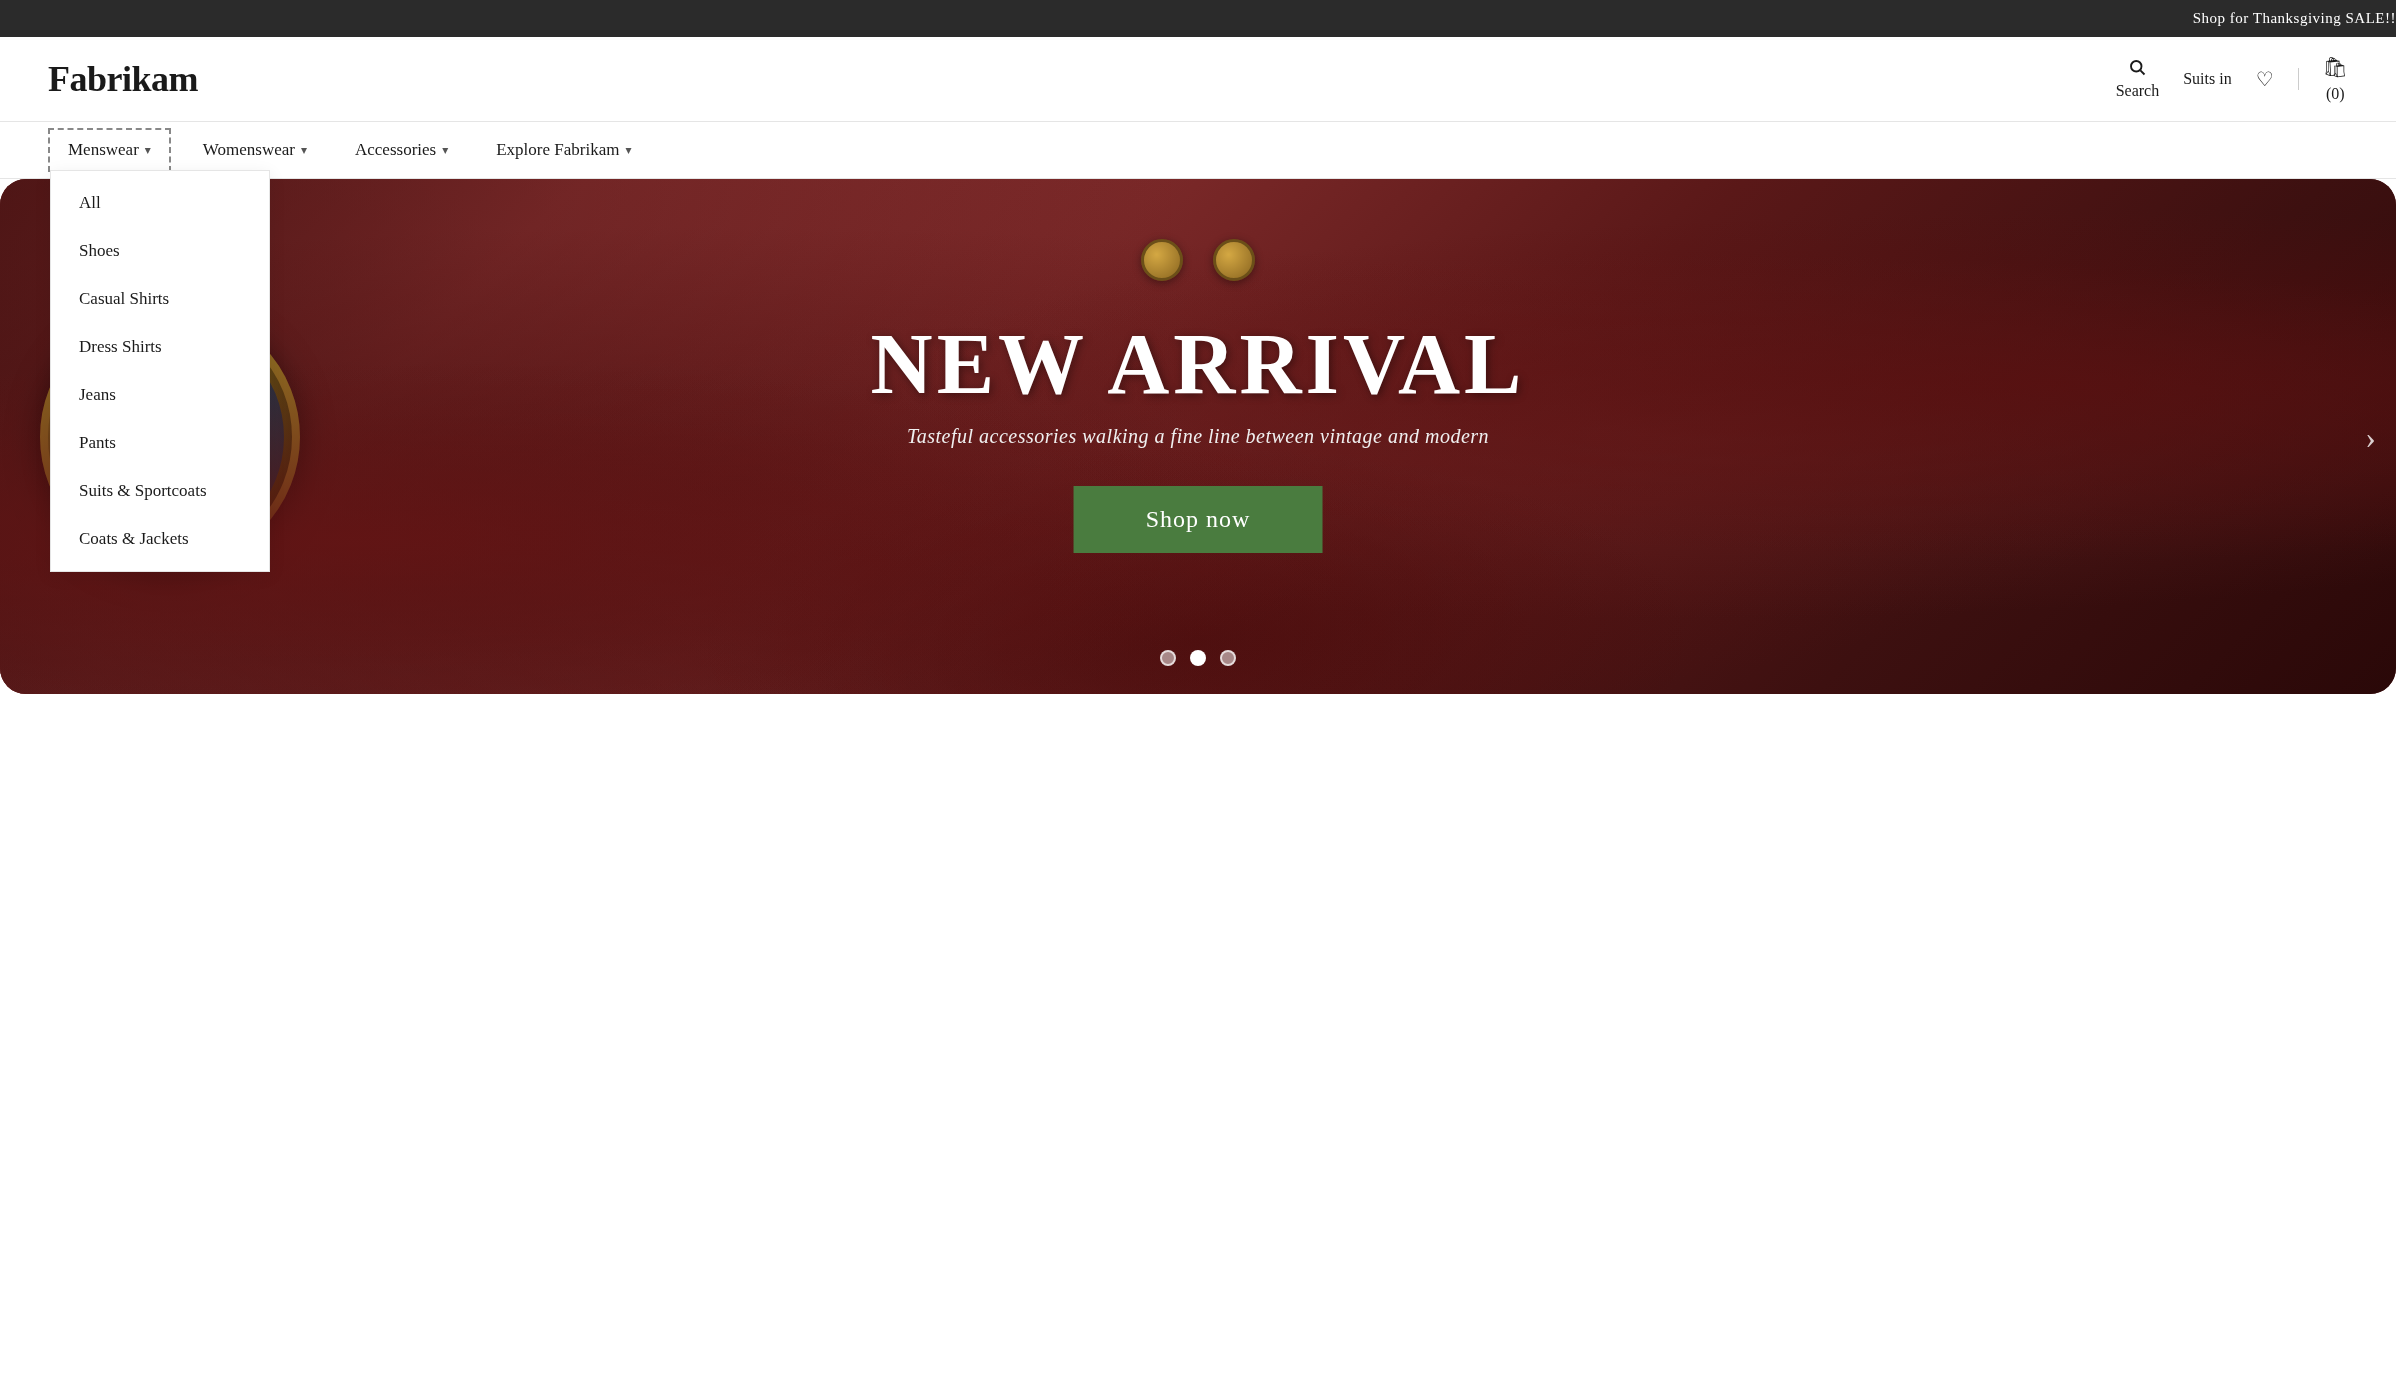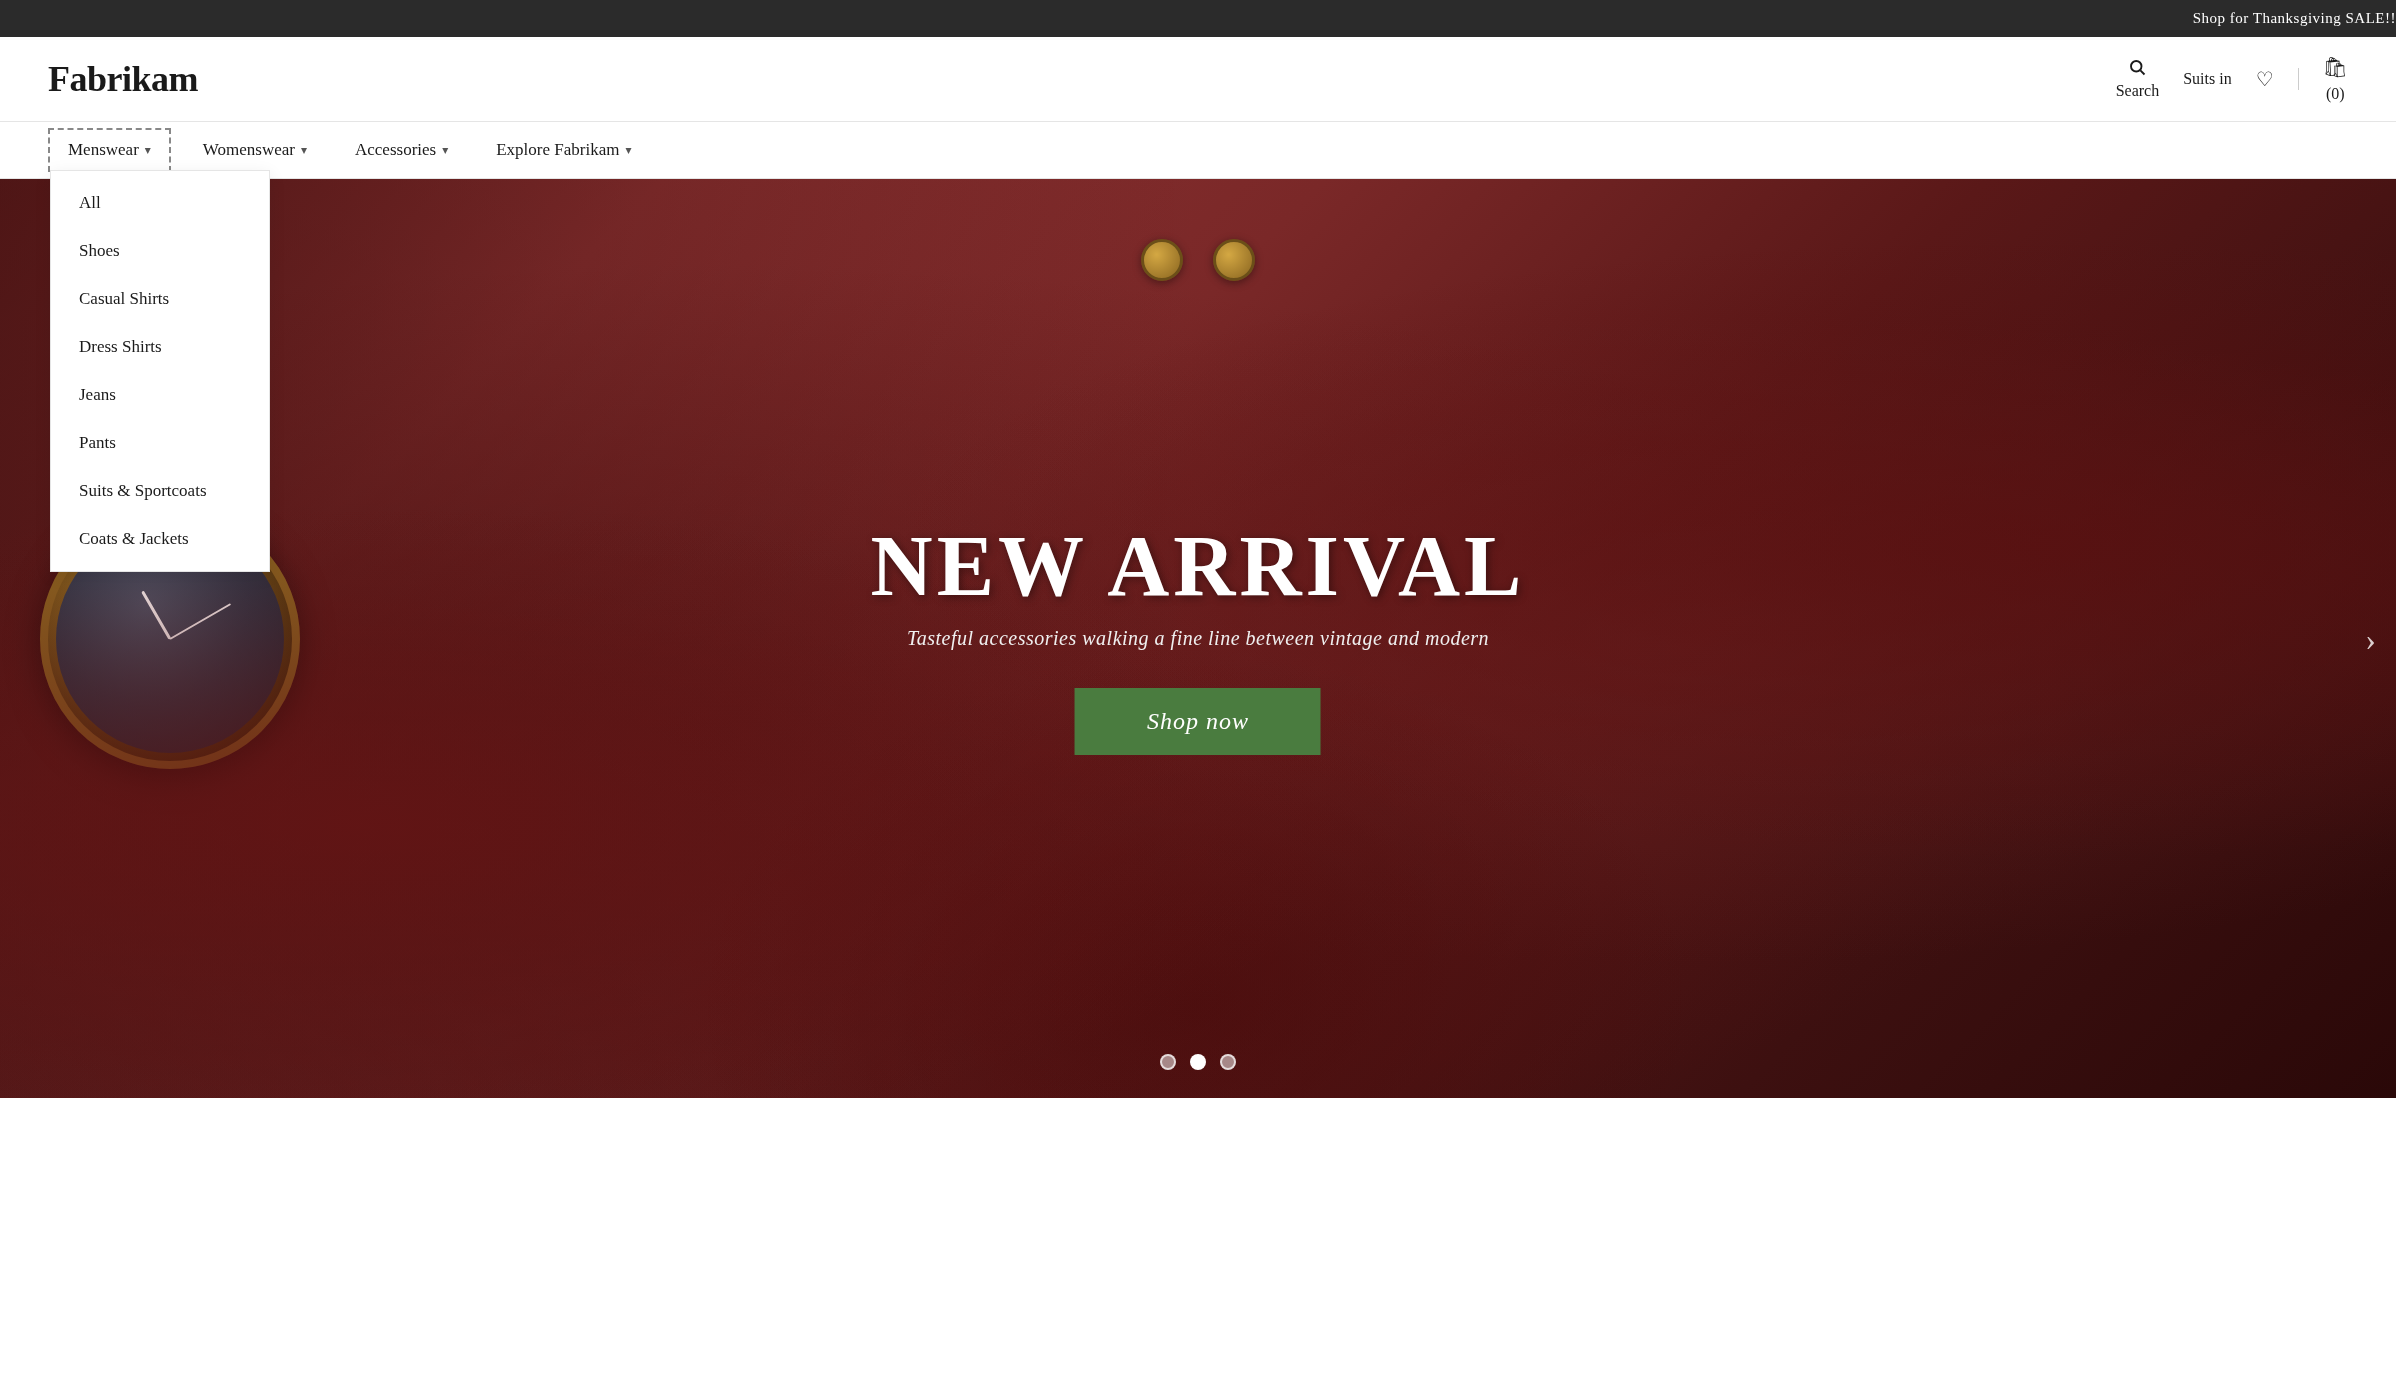--- a/index.html
+++ b/index.html
@@ -103,23 +103,24 @@
       font-size: 17px;
       color: #1a1a1a;
       cursor: pointer;
       font-family: 'Georgia', serif;
     }
 
     
     .hero {
       position: relative;
       width: 100%;
-      height: 919px;
+      height: 515px;
       overflow: hidden;
       background: #5a1f1f;
+      border-radius: 26px;
     }
     .hero-bg {
       position: absolute;
       inset: 0;
       background: 
         radial-gradient(ellipse at 30% 60%, rgba(90,20,20,0.7) 0%, transparent 60%),
         linear-gradient(135deg, #6b2020 0%, #8b3030 20%, #7a2828 40%, #5a1818 60%, #3d1010 80%, #2a0808 100%);
       display: flex;
       align-items: center;
       justify-content: center;
@@ -213,21 +214,20 @@
     .shop-now-btn {
       background: #4a7c3f;
       color: #fff;
       border: none;
       padding: 20px 72px;
       font-size: 24px;
       font-family: 'Georgia', serif;
       cursor: pointer;
       letter-spacing: 1px;
       transition: background 0.2s;
-      font-style: italic;
     }
 
     
     .carousel-dots {
       position: absolute;
       bottom: 28px;
       left: 50%;
       transform: translateX(-50%);
       display: flex;
       gap: 14px;

